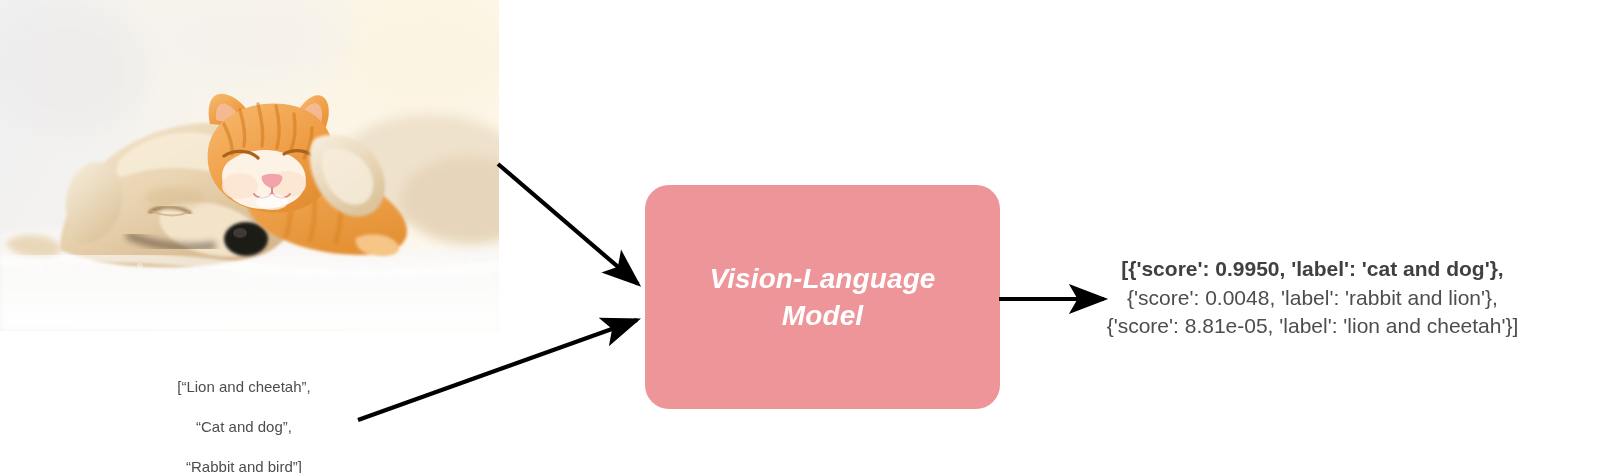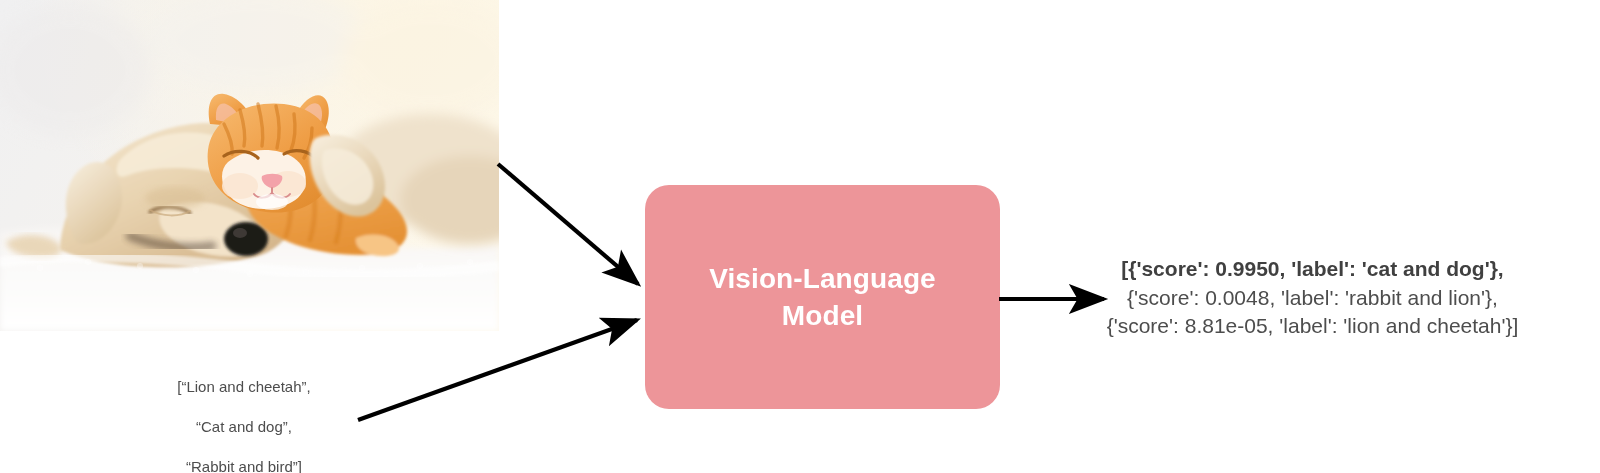--- a/index.html
+++ b/index.html
@@ -261,21 +261,21 @@
         <circle cx="250" cy="274" r="3" fill="#ffffff"></circle>
         <circle cx="306" cy="272" r="3" fill="#ffffff"></circle>
         <circle cx="362" cy="268" r="3" fill="#ffffff"></circle>
         <circle cx="420" cy="266" r="3" fill="#ffffff"></circle>
         <circle cx="470" cy="262" r="3" fill="#ffffff"></circle>
       </g>
     </svg>
   </div>
 
   <div id="model-box" style="background: rgb(237, 149, 153); border-radius: 24px;">
-    <div id="model-label" style="color: rgb(255, 255, 255);">Vision-Language
+    <div id="model-label" style="color: rgb(255, 255, 255); font-style: italic;">Vision-Language
 Model</div>
   </div>
 
   <svg class="arrow-layer" viewBox="0 0 1600 473">
     <defs>
       <marker id="ah" markerWidth="10" markerHeight="8" refX="8.4" refY="4" orient="auto" markerUnits="strokeWidth">
         <path d="M0,0.4 L9.4,4 L0,7.6 L2.1,4 Z" fill="#000000"></path>
       </marker>
     </defs>
     <line x1="498" y1="164" x2="638" y2="284" stroke="#000000" stroke-width="4.2" marker-end="url(#ah)"></line>

